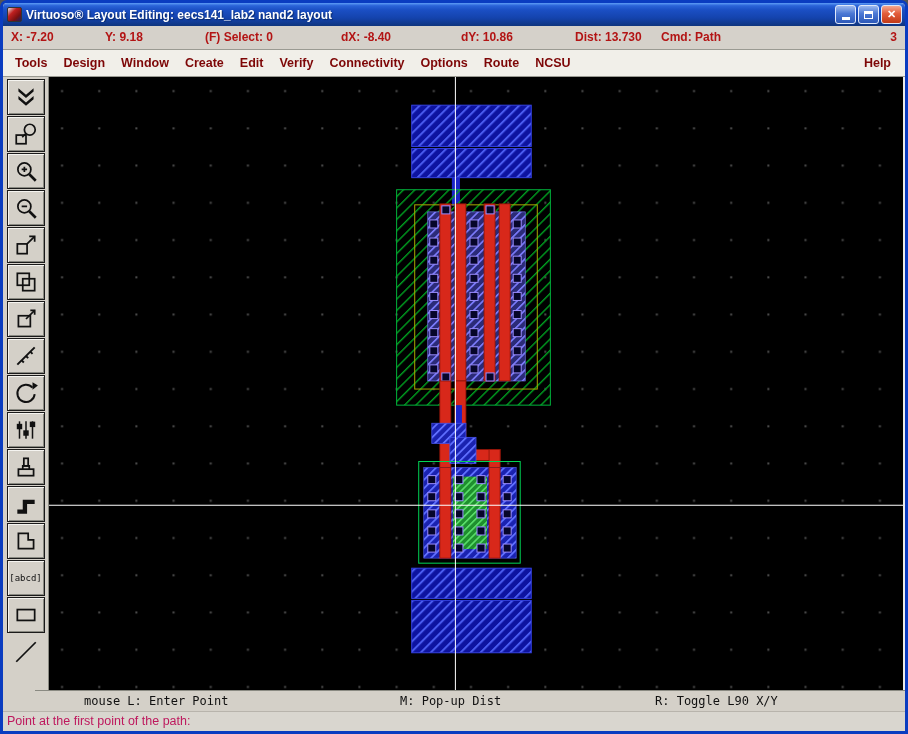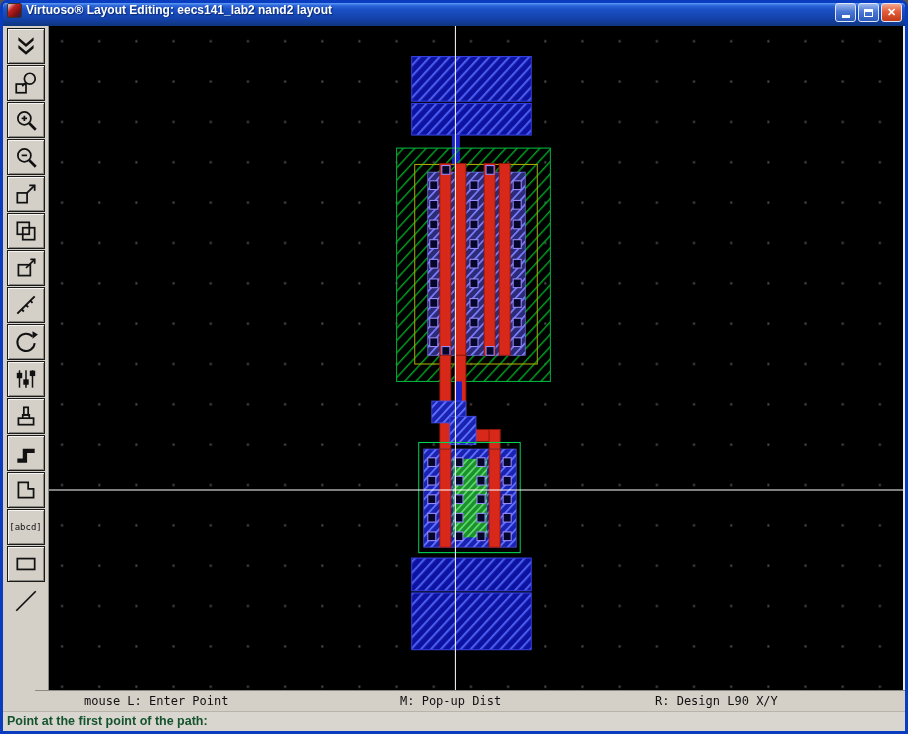--- a/index.html
+++ b/index.html
@@ -10,21 +10,21 @@
     border-radius:7px 7px 0 0;
     background:#d4d0c8;
     font-family:"Liberation Sans",sans-serif;
     display:flex;flex-direction:column;
     overflow:hidden;
   }
   
   .titlebar{
     height:23px;flex:0 0 23px;
     background:linear-gradient(180deg,#5d9cf5 0%,#2a63d8 12%,#1b4fc4 30%,#1443ad 65%,#0f357e 100%);
-    display:flex;align-items:flex-start;
+    display:flex;align-items:center;
     padding:0 3px 0 4px;
     border-radius:4px 4px 0 0;
   }
   .app-icon{
     width:15px;height:15px;flex:0 0 15px;margin-right:4px;
     background:linear-gradient(135deg,#e8e8e8 0%,#c02020 35%,#7a1010 70%,#202060 100%);
     border:1px solid #333;border-radius:2px;
   }
   .title-text{
     color:#fff;font-weight:bold;font-size:12px;
@@ -86,21 +86,21 @@
   
   .hintbar{
     position:relative;height:21px;flex:0 0 21px;
     background:#d4d0c8;border-top:1px solid #8a8a82;
     font-family:"DejaVu Sans Mono",monospace;font-size:12px;color:#111;margin-left:32px;
   }
   .hintbar span{position:absolute;top:3px;white-space:pre;}
   .promptbar{
     height:20px;flex:0 0 20px;
     background:#d9d6cf;border-top:1px solid #b8b4ac;
-    font-size:12.5px;font-weight:bold;color:#14532d;
+    font-size:12.5px;font-weight:normal;color:#be185d;
     padding:2px 0 0 4px;white-space:pre;
   }
 </style>
 </head>
 <body>
 
 <div class="window">
 
   <div class="titlebar">
     <div class="app-icon"></div>
@@ -111,21 +111,44 @@
         </div>
       <div class="winbtn">
           <span class="glyph-max"></span>
         </div>
       <div class="winbtn close">
           <span>✕</span>
         </div>
     </div>
   </div>
 
-
+  <div class="statusstrip">
+    <span style="left:8px">X: -7.20</span>
+    <span style="left:102px">Y: 9.18</span>
+    <span style="left:202px">(F) Select: 0</span>
+    <span style="left:338px">dX: -8.40</span>
+    <span style="left:458px">dY: 10.86</span>
+    <span style="left:572px">Dist: 13.730</span>
+    <span style="left:658px">Cmd: Path</span>
+    <span style="right:8px;left:auto">3</span>
+  </div>
+
+  <div class="menubar">
+    <span class="mitem">Tools</span>
+    <span class="mitem">Design</span>
+    <span class="mitem">Window</span>
+    <span class="mitem">Create</span>
+    <span class="mitem">Edit</span>
+    <span class="mitem">Verify</span>
+    <span class="mitem">Connectivity</span>
+    <span class="mitem">Options</span>
+    <span class="mitem">Route</span>
+    <span class="mitem">NCSU</span>
+    <span class="mitem help">Help</span>
+  </div>
 
   <div class="bodyrow">
     <div class="toolbar">
       <button class="tbtn">
         <svg width="26" height="26" viewBox="0 0 24 24">
             <g fill="#111">
               <polygon points="5,4 12,10 19,4 19,7 12,13 5,7"></polygon>
               <polygon points="5,11 12,17 19,11 19,14 12,20 5,14"></polygon>
             </g>
           </svg>
@@ -359,18 +382,18 @@
           <line x1="404.5" y1="0" x2="404.5" y2="609" stroke="#ffffff" stroke-width="1"></line>
           <line x1="0" y1="425.5" x2="850" y2="425.5" stroke="#ffffff" stroke-width="1"></line>
         </g>
       </svg>
     </div>
   </div>
 
   <div class="hintbar">
     <span style="left:49px">mouse L: Enter Point</span>
     <span style="left:365px">M: Pop-up Dist</span>
-    <span style="left:620px">R: Design L90 X/Y</span>
+    <span style="left:620px">R: Toggle L90 X/Y</span>
   </div>
 
   <div class="promptbar">Point at the first point of the path:</div>
 
 </div>
 
 </body></html>

